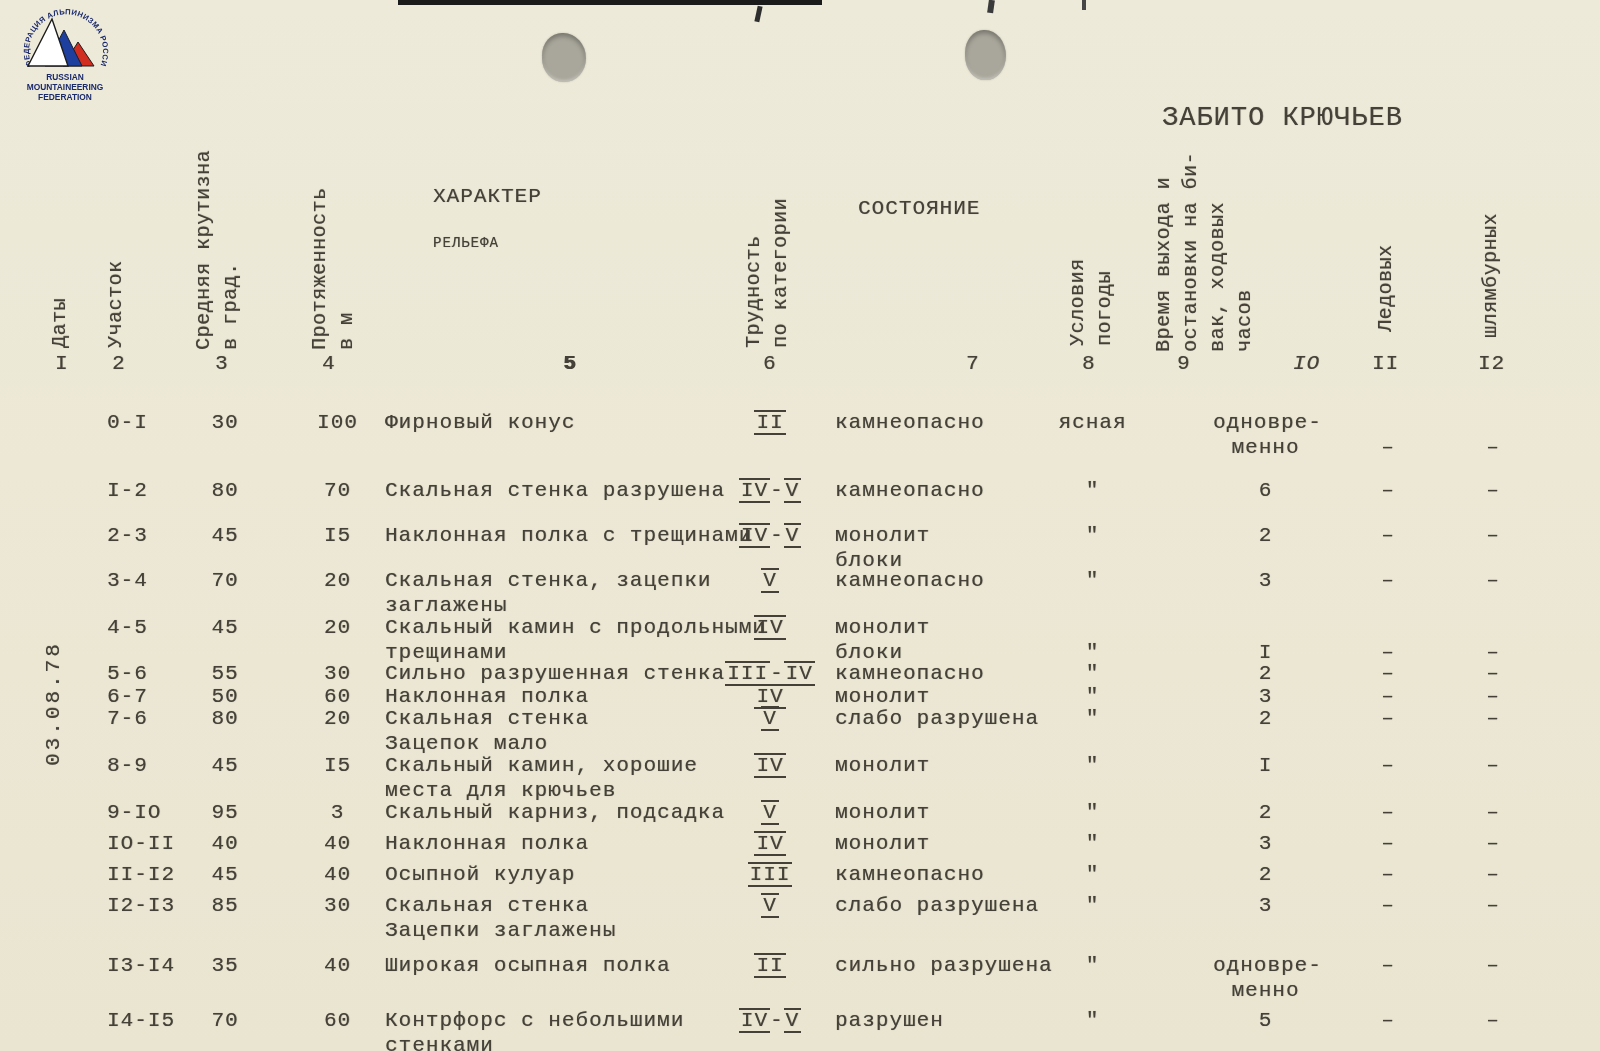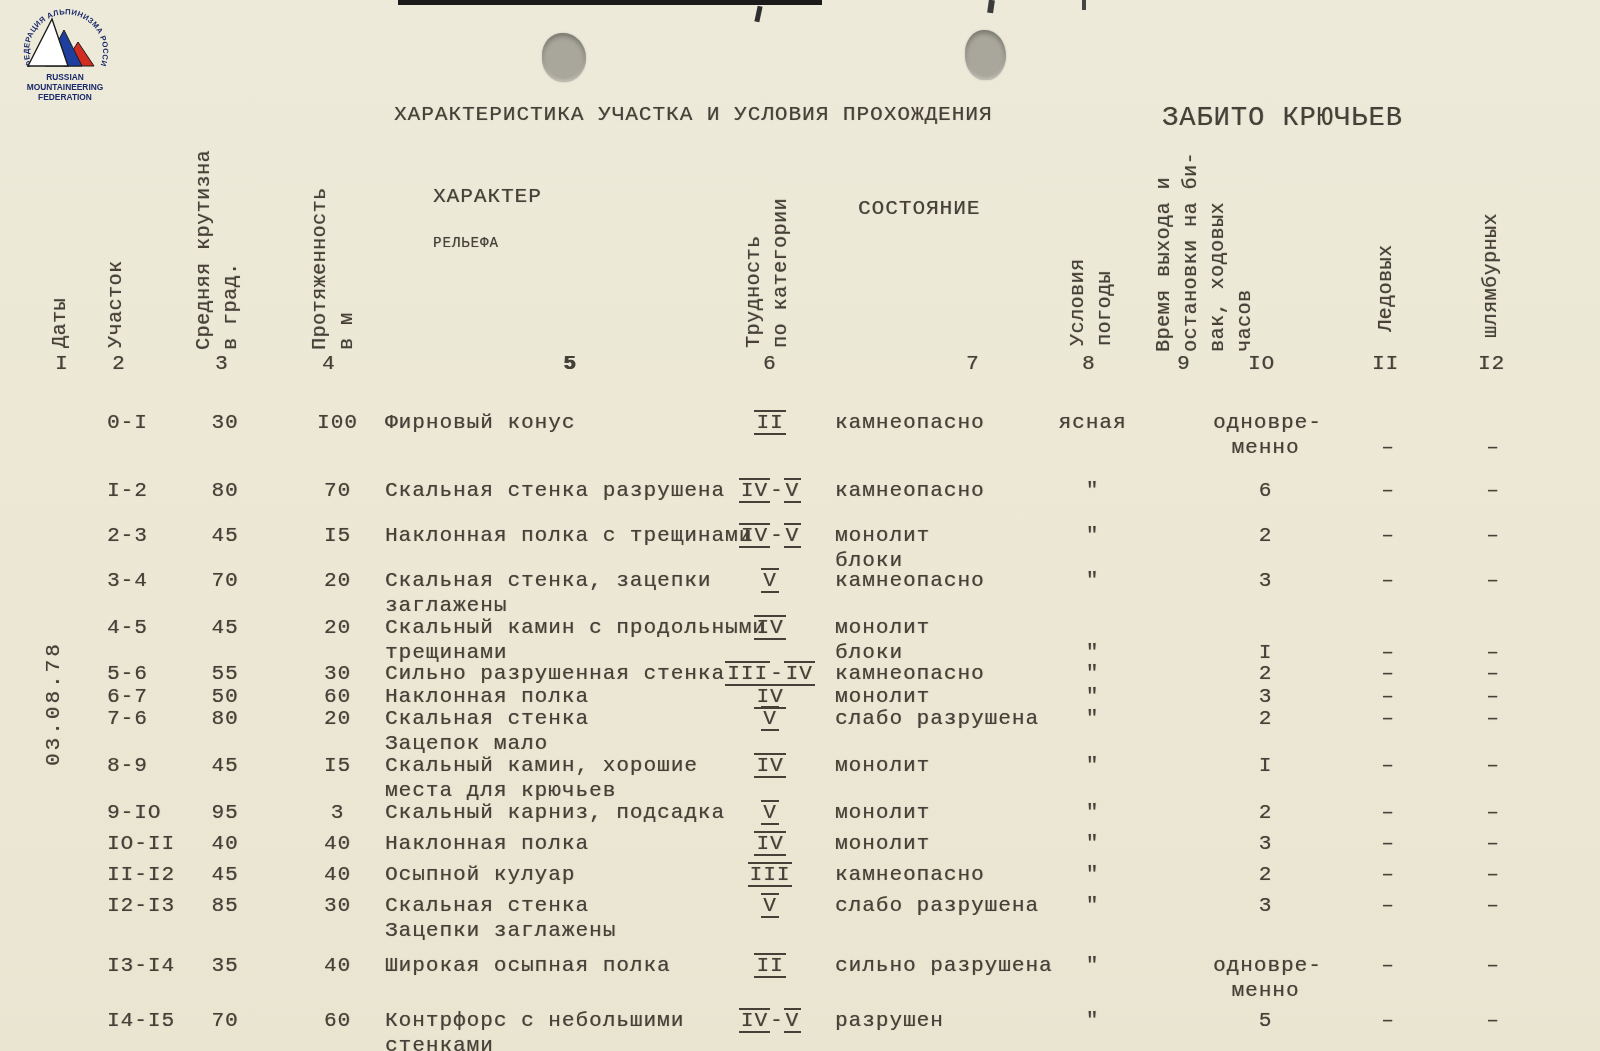--- a/index.html
+++ b/index.html
@@ -37,21 +37,21 @@
   .rh-6{left:740px;top:348px;}
   .rh-8{left:1064px;top:346px;}
   .rh-9{left:1150px;top:352px;}
   .rh-11{left:1372px;top:332px;}
   .rh-12{left:1477px;top:338px;}
   
   .col-num{position:absolute;top:352px;font-size:21px;letter-spacing:1px;}
   .cn-1{left:55px;} .cn-2{left:112px;} .cn-3{left:215px;} .cn-4{left:322px;}
   .cn-5{left:563px;font-weight:bold;text-shadow:1px 0 0 #454138;}
   .cn-6{left:763px;} .cn-7{left:966px;} .cn-8{left:1082px;} .cn-9{left:1177px;}
-  .cn-10{left:1248px;} .cn-11{left:1372px;} .cn-12{left:1478px;}
+  .cn-10{left:1293px;font-style:italic;} .cn-11{left:1372px;} .cn-12{left:1478px;}
   
   .date-note{position:absolute;left:42px;top:766px;transform:rotate(-90deg);transform-origin:0 0;
              font-size:21px;letter-spacing:3px;}
   
   #rows .row{position:absolute;left:0;width:1600px;font-size:21px;line-height:25px;letter-spacing:1px;}
   #rows .row:nth-child(1){top:410px;}
   #rows .row:nth-child(2){top:478px;}
   #rows .row:nth-child(3){top:523px;}
   #rows .row:nth-child(4){top:568px;}
   #rows .row:nth-child(5){top:615px;}
@@ -106,21 +106,20 @@
     <g>
       <polygon points="55,62 70,38 86,62" fill="#d22d21" stroke="#1c1c1c" stroke-width="1"></polygon>
       <polygon points="37,62 56,26 74,62" fill="#1f3f9e" stroke="#1c1c1c" stroke-width="1"></polygon>
       <polygon points="20,62 44,15 60,62" fill="#ffffff" stroke="#1c1c1c" stroke-width="1.4"></polygon>
     </g>
     <text x="57" y="76" text-anchor="middle" font-size="8.4" font-weight="bold" fill="#1b2a6b" font-family="Liberation Sans, sans-serif" id="cap1">RUSSIAN</text>
     <text x="57" y="86" text-anchor="middle" font-size="8.4" font-weight="bold" fill="#1b2a6b" font-family="Liberation Sans, sans-serif" id="cap2">MOUNTAINEERING</text>
     <text x="57" y="96" text-anchor="middle" font-size="8.4" font-weight="bold" fill="#1b2a6b" font-family="Liberation Sans, sans-serif" id="cap3">FEDERATION</text>
   </svg>
 
-  <div class="main-title tw">ХАРАКТЕРИСТИКА УЧАСТКА И УСЛОВИЯ ПРОХОЖДЕНИЯ</div>
   <div class="right-title tw">ЗАБИТО КРЮЧЬЕВ</div>
   <div class="sub-kharakter tw">ХАРАКТЕР</div>
   <div class="sub-relefa tw">РЕЛЬЕФА</div>
   <div class="sub-sostoyanie tw">СОСТОЯНИЕ</div>
 
   <div class="rh rh-1 tw">Даты</div>
   <div class="rh rh-2 tw">Участок</div>
   <div class="rh rh-3 tw">Средняя крутизна
 в град.</div>
   <div class="rh rh-4 tw">Протяженность

